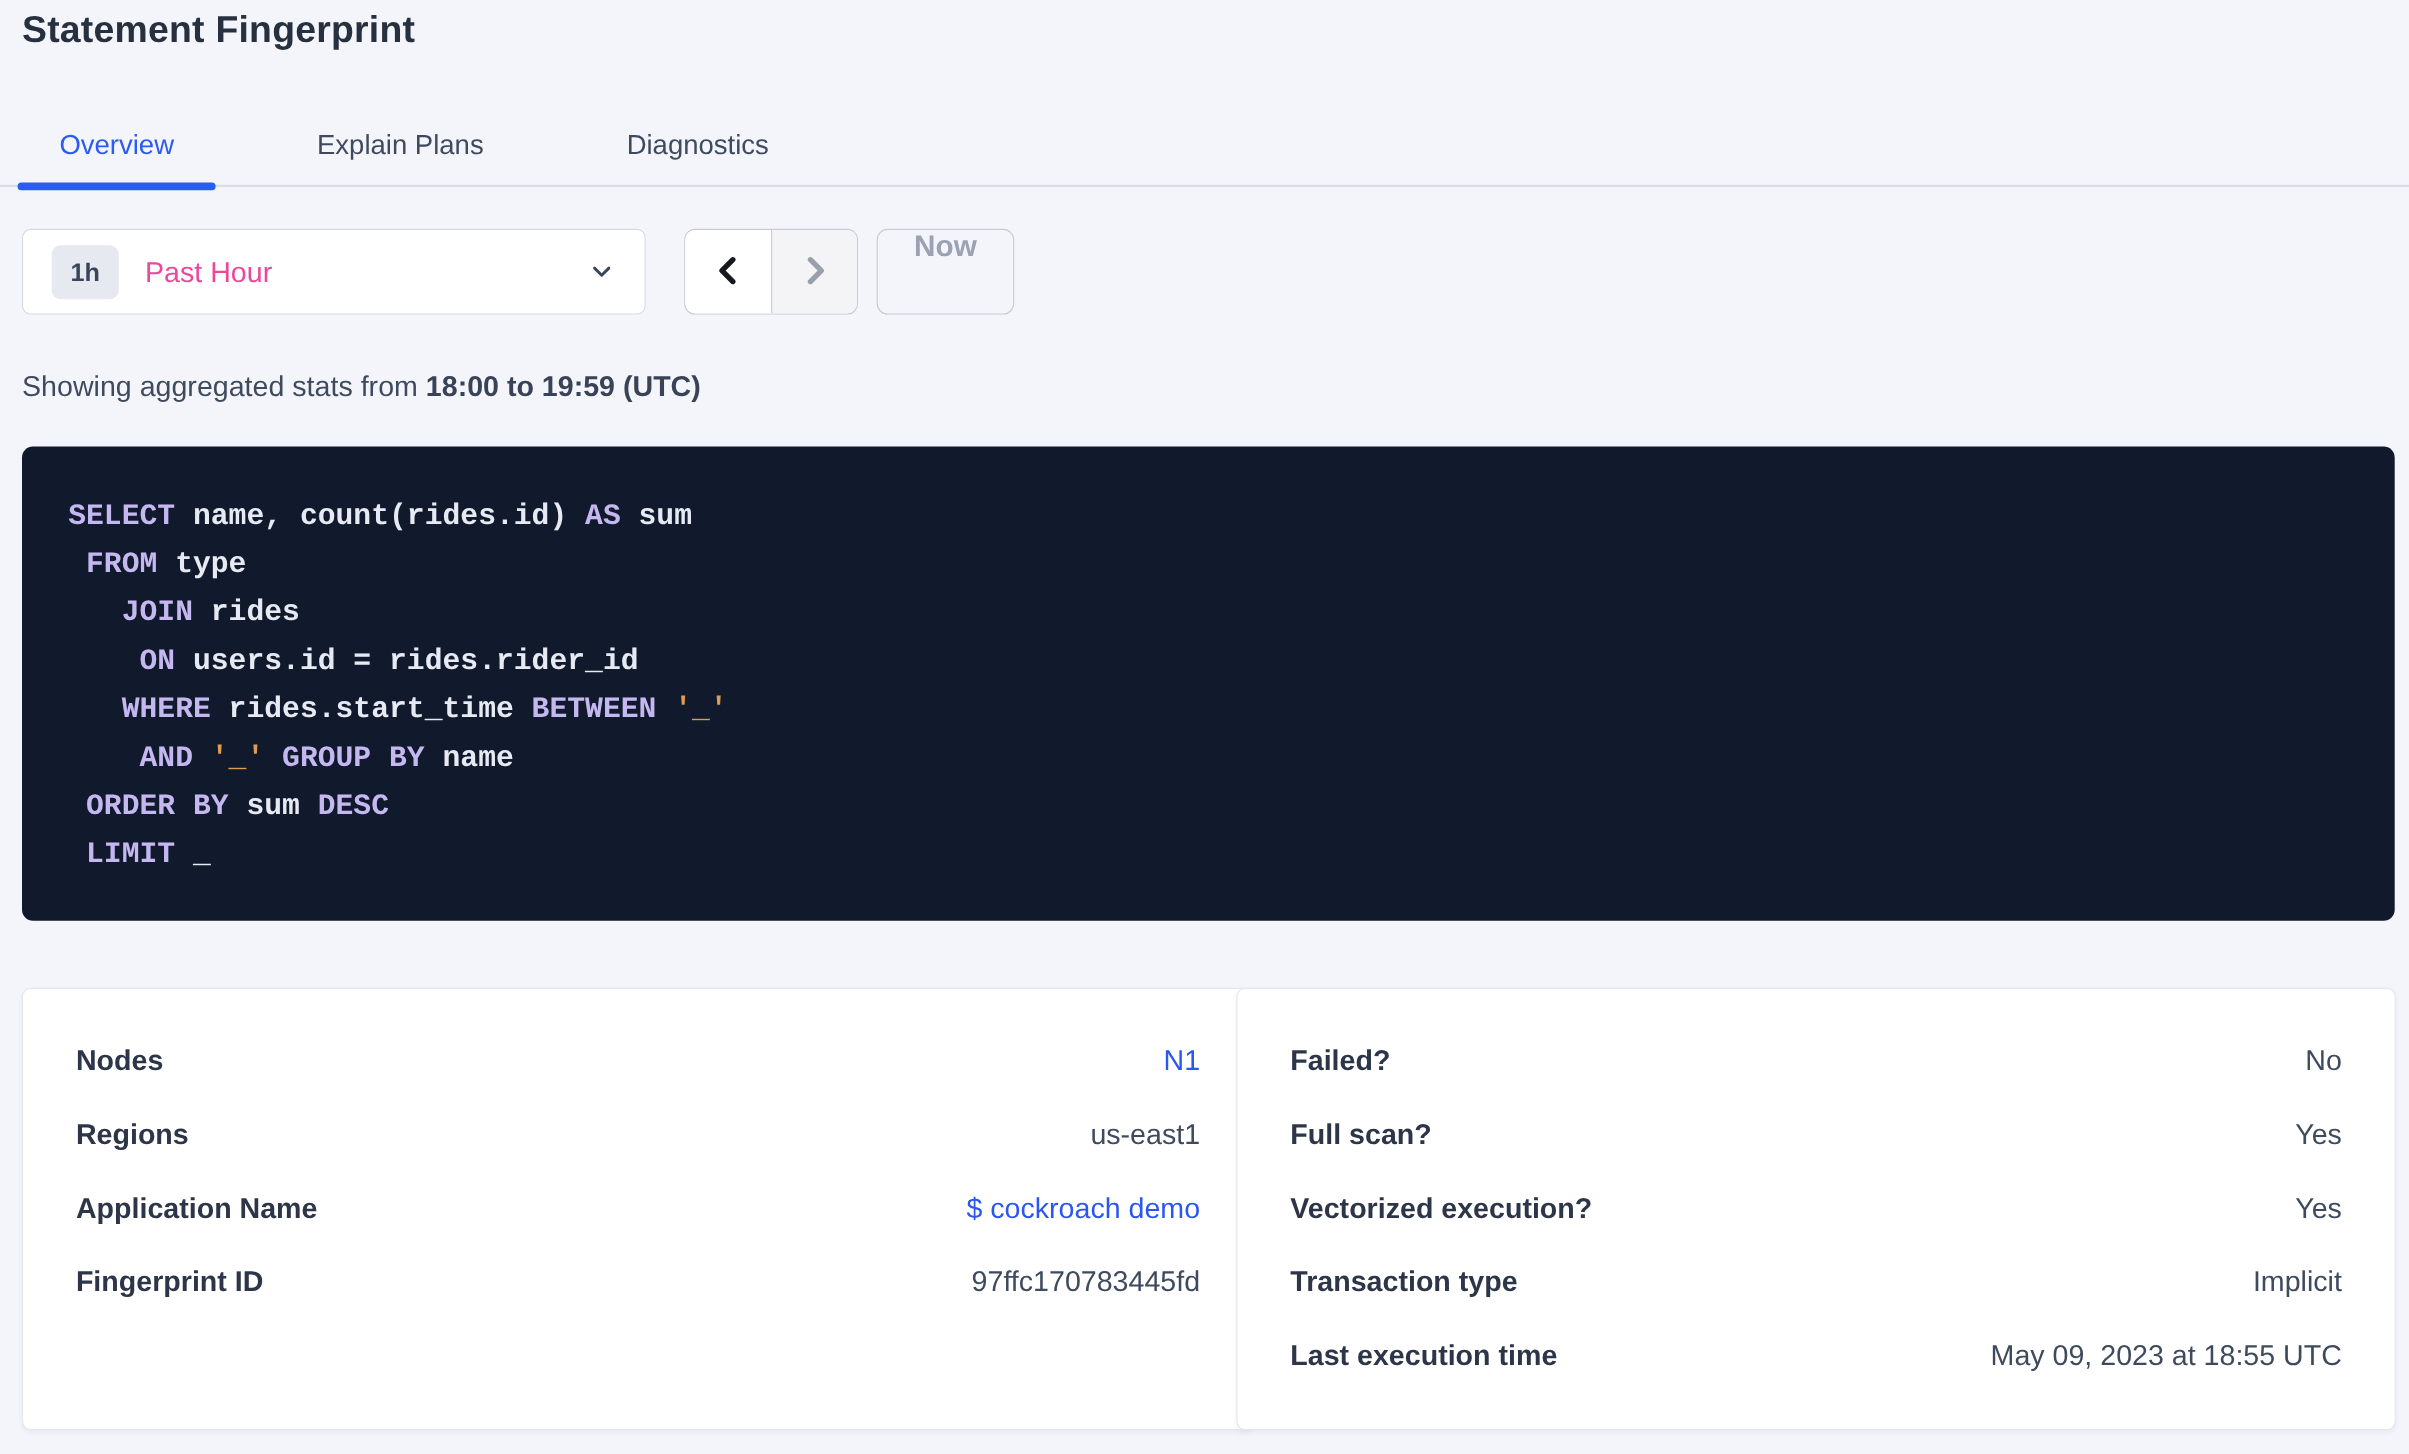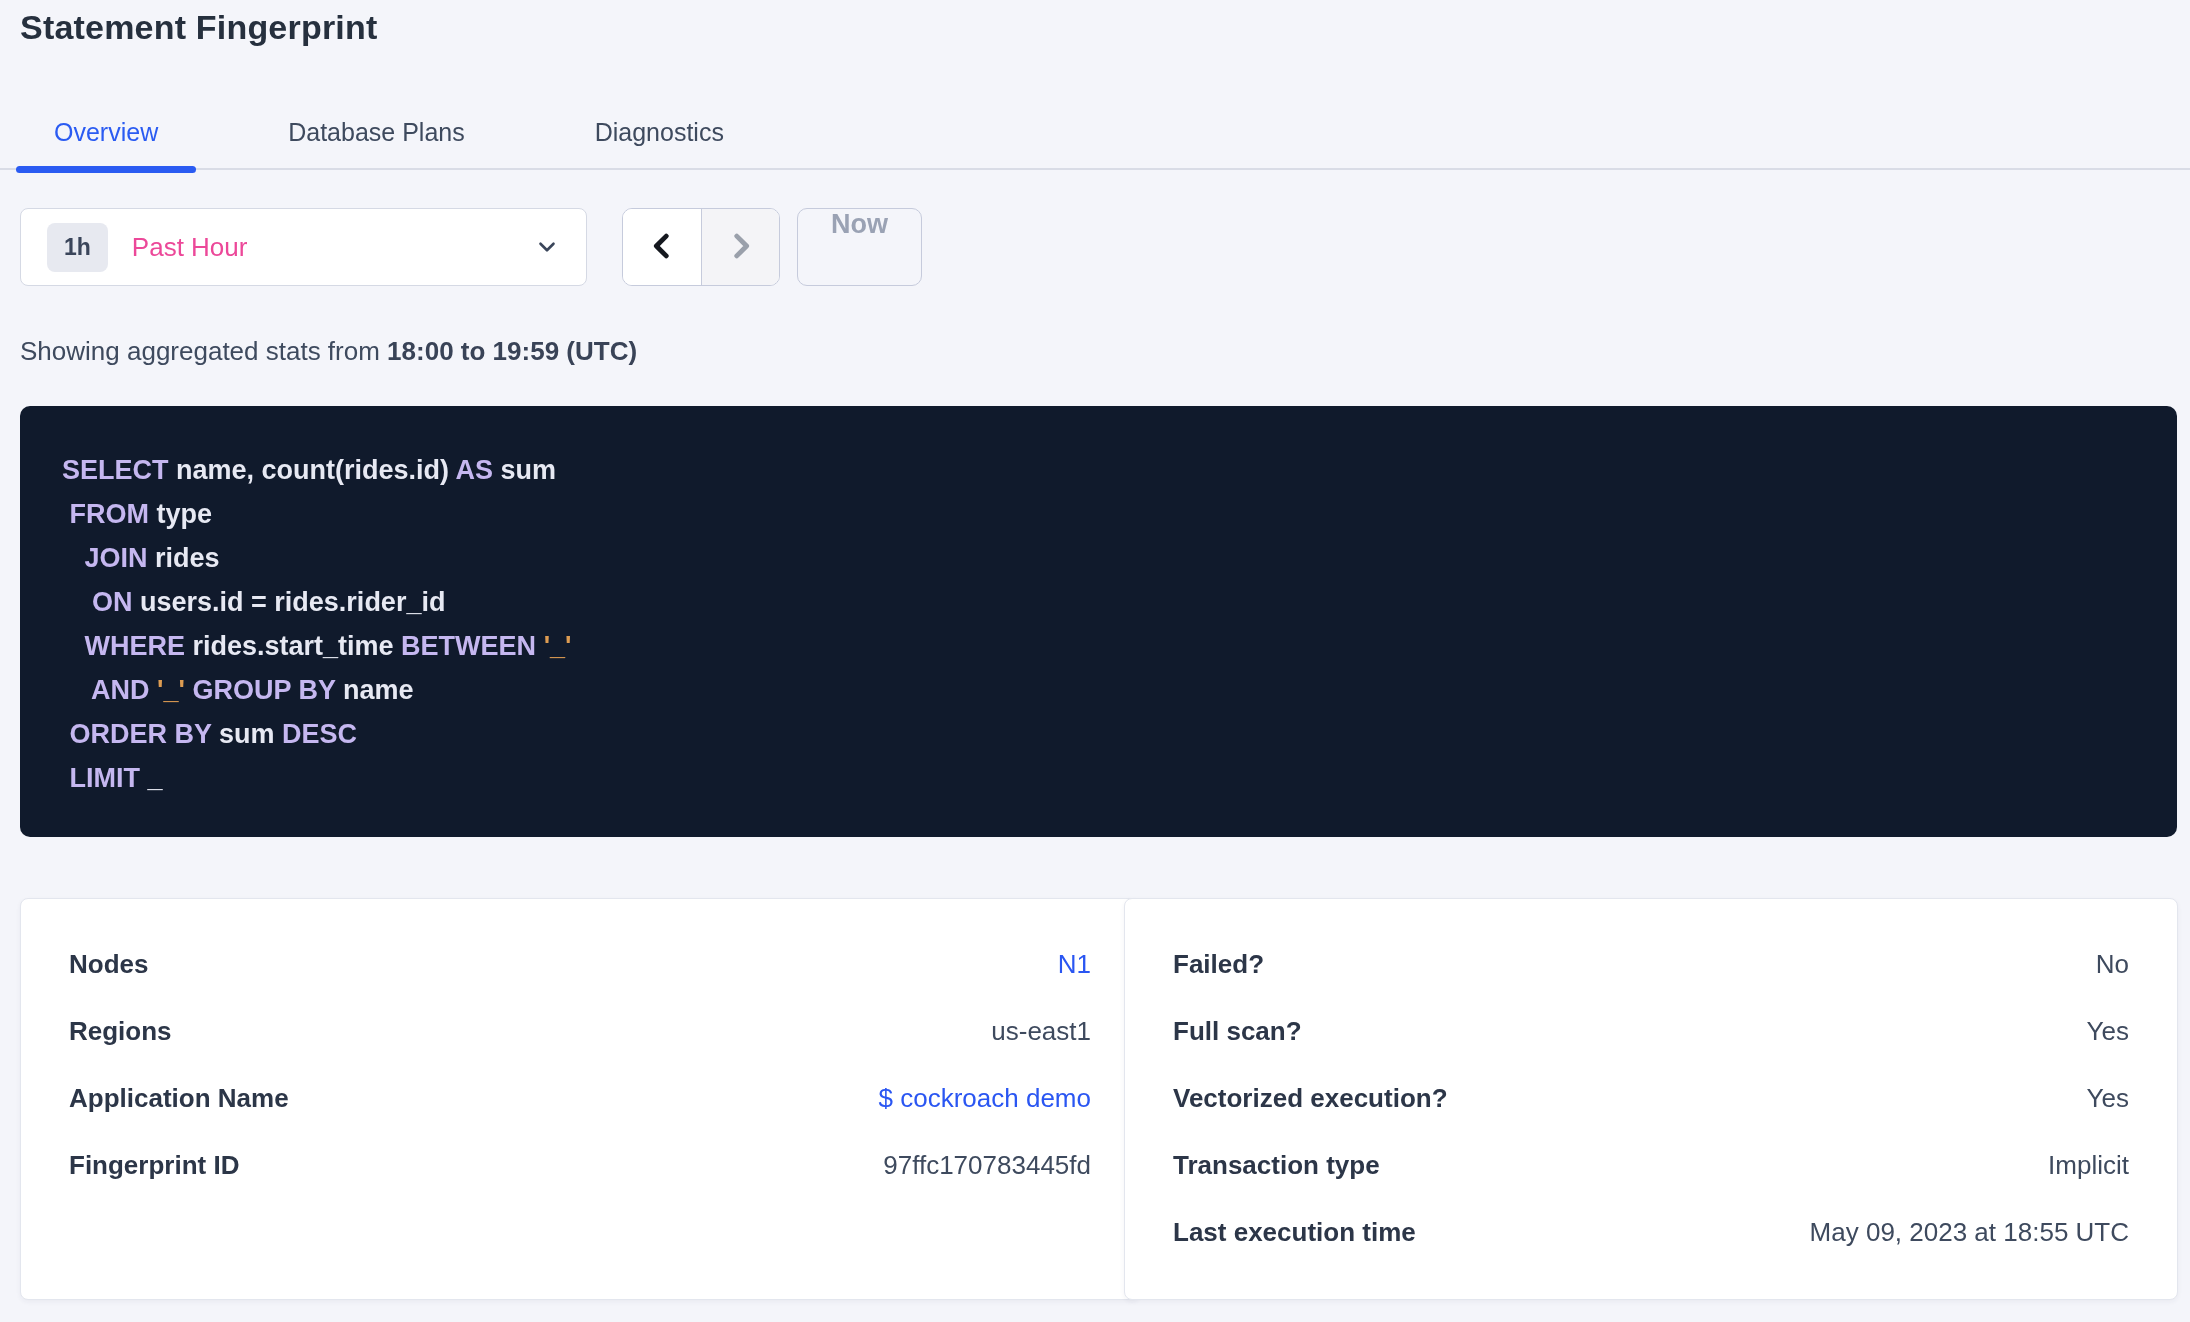--- a/index.html
+++ b/index.html
@@ -24,21 +24,21 @@
   .picker-label{margin-left:24px;font-size:26px;color:#ec4899}
   .picker-caret{margin-left:auto;display:flex;align-items:center}
   .nav-group{margin-left:35px;display:flex;border:1px solid var(--border);border-radius:10px;overflow:hidden;background:#fff}
   .nav-btn{width:78px;display:flex;align-items:center;justify-content:center;background:#fff;border:none;cursor:pointer}
   .nav-btn.next{background:#f4f4f7;border-left:1px solid var(--border);cursor:default}
   .now-btn{margin-left:17px;width:125px;border:1px solid var(--border);border-radius:10px;background:transparent;
     color:#9aa2b4;font-size:27px;font-weight:700;font-family:"Liberation Sans",sans-serif;display:flex;align-items:flex-start;justify-content:center;cursor:default}
   .stats-line{position:absolute;left:20px;top:336px;font-size:26px;color:var(--body)}
   .stats-line b{color:#394357}
   .sql-box{position:absolute;left:20px;top:406px;width:2157px;height:431px;background:var(--code-bg);border-radius:10px;
-    padding:42px 30px 0 42px;font-family:Liberation Sans, sans-serif;font-size:27px;font-weight:600;line-height:44px}
+    padding:42px 30px 0 42px;font-family:Liberation Mono, monospace;font-size:27px;font-weight:600;line-height:44px}
   .sql-line{white-space:pre}
   .tok-kw{color:var(--kw)} .tok-pl{color:var(--plain)} .tok-str{color:var(--str)}
   .card{position:absolute;top:898px;height:402px;background:#fff;border:1px solid #e3e6ee;border-radius:8px;
     padding:32px 48px;box-shadow:0 2px 5px rgba(30,40,70,.05)}
   .card.left{left:20px;width:1120px}
   .card.right{left:1124px;width:1054px}
   .kv-row{height:67px;display:flex;align-items:center;justify-content:space-between;font-size:26px}
   .kv-label{font-weight:700;color:#2c3648}
   .kv-value{color:var(--body)}
   .kv-value.link{color:var(--link);cursor:pointer}
@@ -46,21 +46,21 @@
 </head>
 <body style="background: rgb(244, 245, 250);">
 
 <h1 class="page-title">Statement Fingerprint</h1>
 
 <nav class="tabbar">
   <div class="tab active">
     <span>Overview</span>
   </div>
   <div class="tab">
-    <span>Database Plans</span>
+    <span>Explain Plans</span>
   </div>
   <div class="tab">
     <span>Diagnostics</span>
   </div>
 </nav>
 
 <div class="controls">
   <div class="time-picker">
     <span class="interval-badge">1h</span>
     <span class="picker-label">Past Hour</span>

